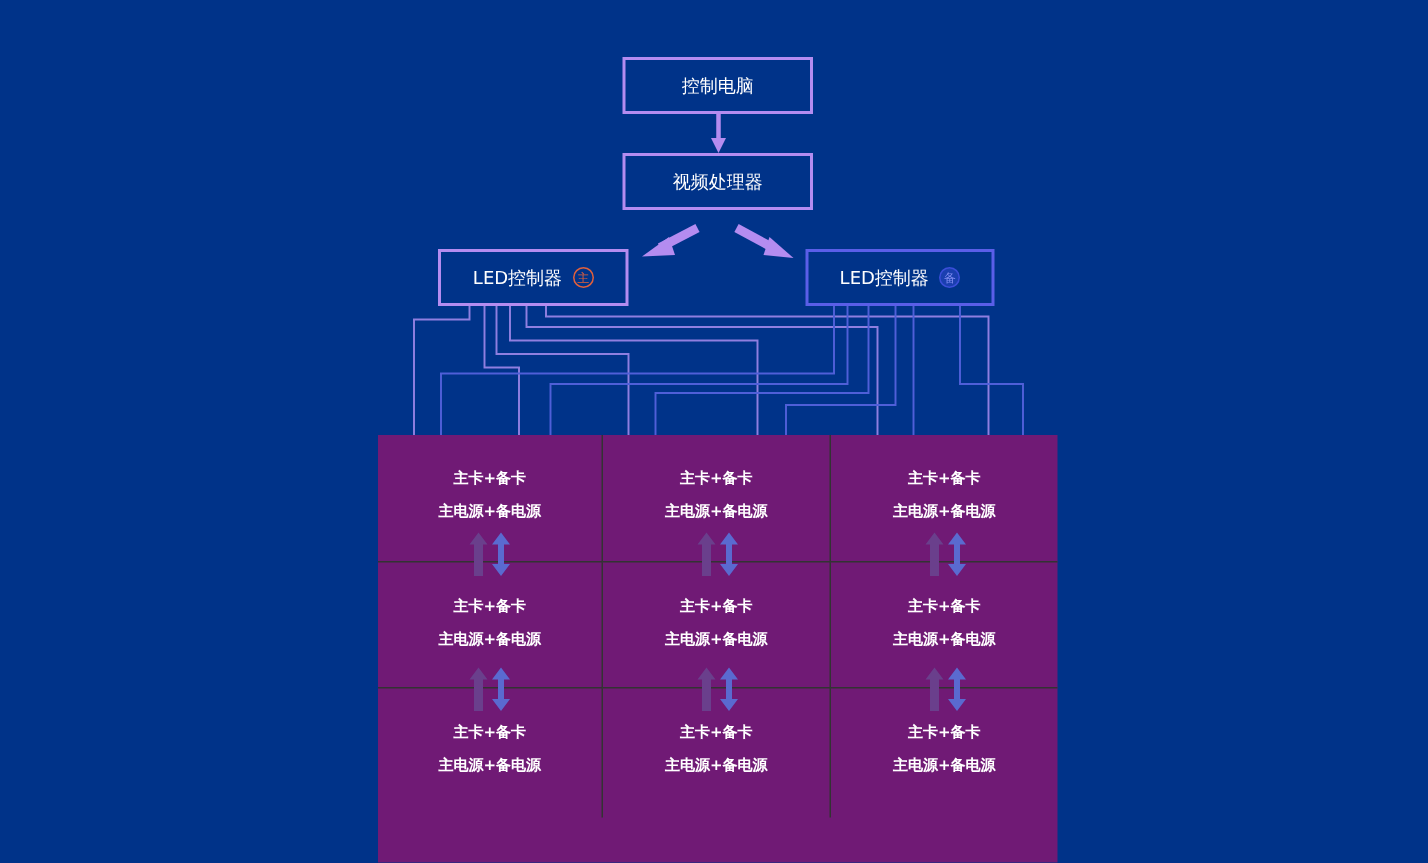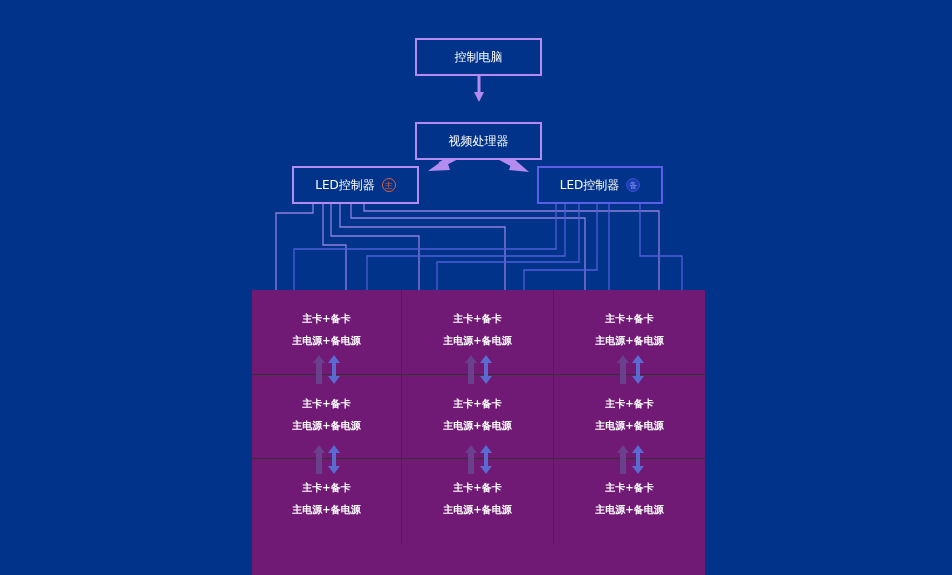--- a/index.html
+++ b/index.html
@@ -51,21 +51,21 @@
     <polyline points="579,204 579,262 437,262 437,290"></polyline>
     <polyline points="597,204 597,270 524,270 524,290"></polyline>
     <polyline points="609,204 609,290"></polyline>
     <polyline points="640,204 640,256 682,256 682,290"></polyline>
   </g>
 </svg>
 
 <div class="box" style="left:415px;top:38px;width:127px;height:38px;">
   <span>控制电脑</span>
 </div>
-<div class="box" style="left:415px;top:102px;width:127px;height:38px;margin-top:20px;">
+<div class="box" style="left:415px;top:102px;width:127px;height:38px;">
   <span>视频处理器</span>
 </div>
 <div class="box" style="left:292px;top:166px;width:127px;height:38px;">
   <span>LED控制器</span>
   <span class="badge main">主</span>
 </div>
 <div class="box backup" style="left:537px;top:166px;width:126px;height:38px;">
   <span>LED控制器</span>
   <span class="badge bk">备</span>
 </div>

